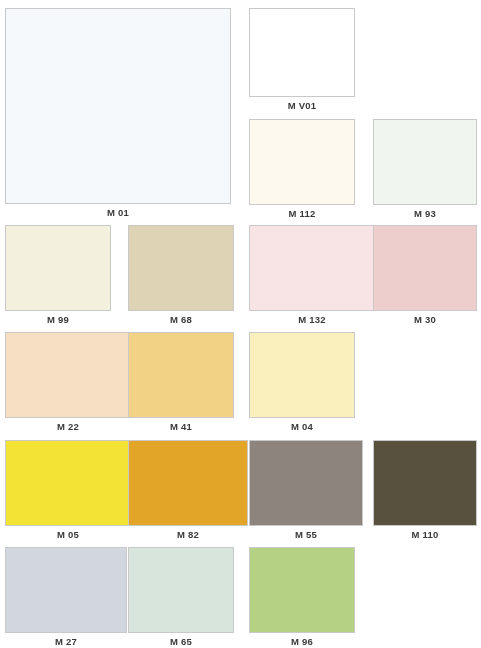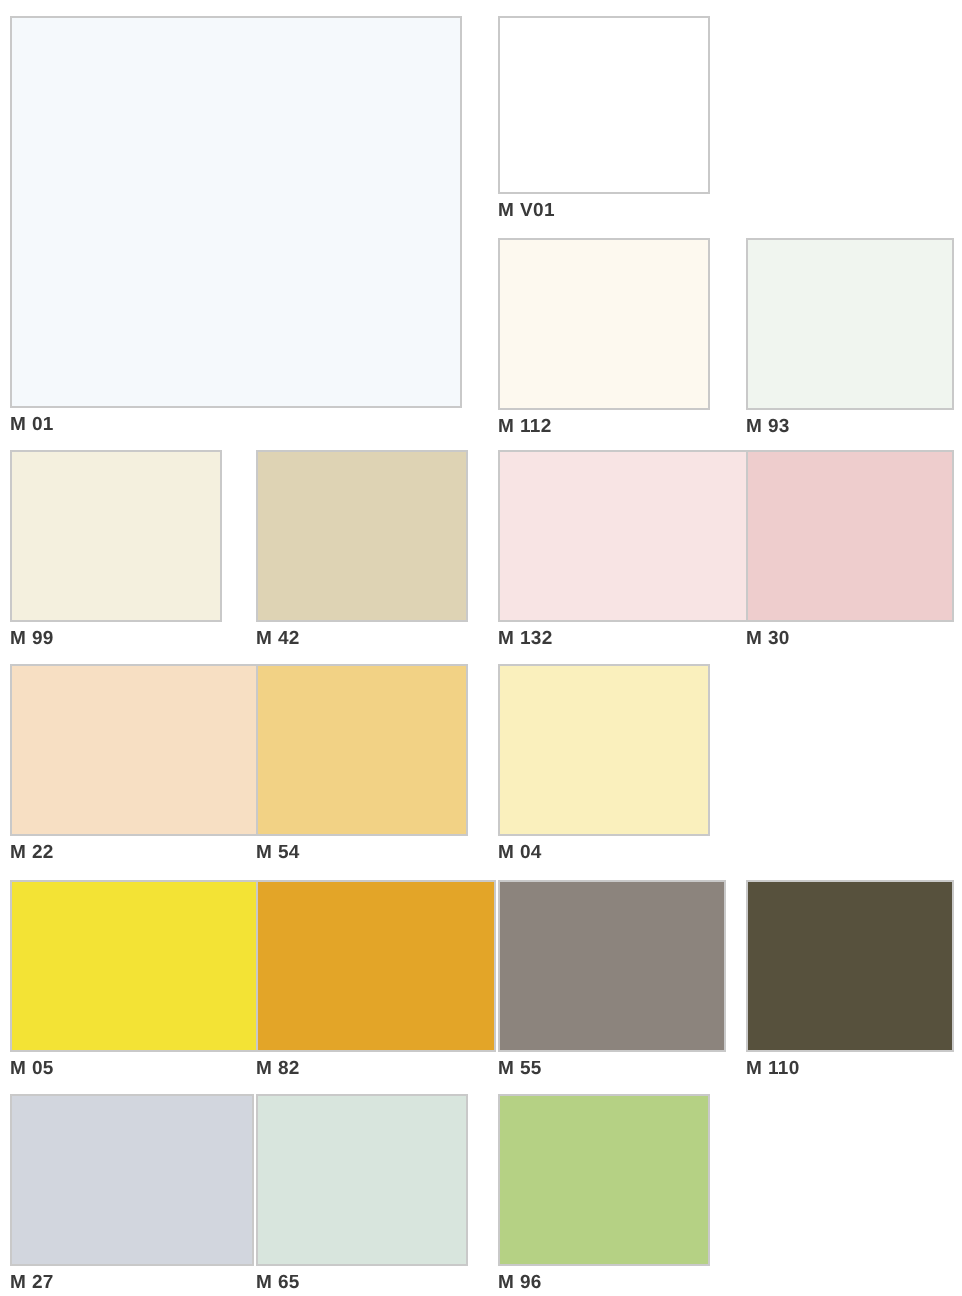--- a/index.html
+++ b/index.html
@@ -28,21 +28,21 @@
 
   .swatch-chip {
     box-sizing: border-box;
     width: 100%;
     border: 1px solid #c9c9c9;
     display: block;
   }
 
   .swatch-label {
     display: block;
-    text-align: left;
+    text-align: center;
     font-size: 9.5px;
     font-weight: bold;
     color: #3a3a3a;
     letter-spacing: 0.2px;
     line-height: 11px;
     padding-top: 3px;
     font-family: "Liberation Sans", sans-serif;
     white-space: nowrap;
   }
 </style>
@@ -65,37 +65,37 @@
     <div class="swatch-cell" style="left: 373px; top: 119px; width: 104px;">
       <div class="swatch-chip" style="height: 86px; background: rgb(240, 245, 239); border-color: rgb(201, 201, 201);"></div>
       <span class="swatch-label">M 93</span>
     </div>
     <div class="swatch-cell" style="left: 5px; top: 225px; width: 106px;">
       <div class="swatch-chip" style="height: 86px; background: rgb(244, 240, 222); border-color: rgb(201, 201, 201);"></div>
       <span class="swatch-label">M 99</span>
     </div>
     <div class="swatch-cell" style="left: 128px; top: 225px; width: 106px;">
       <div class="swatch-chip" style="height: 86px; background: rgb(222, 211, 180); border-color: rgb(201, 201, 201);"></div>
-      <span class="swatch-label">M 42</span>
+      <span class="swatch-label">M 68</span>
     </div>
     <div class="swatch-cell" style="left: 249px; top: 225px; width: 126px;">
       <div class="swatch-chip" style="height: 86px; background: rgb(248, 228, 228); border-color: rgb(201, 201, 201);"></div>
       <span class="swatch-label">M 132</span>
     </div>
     <div class="swatch-cell" style="left: 373px; top: 225px; width: 104px;">
       <div class="swatch-chip" style="height: 86px; background: rgb(238, 205, 205); border-color: rgb(201, 201, 201);"></div>
       <span class="swatch-label">M 30</span>
     </div>
     <div class="swatch-cell" style="left: 5px; top: 332px; width: 126px;">
       <div class="swatch-chip" style="height: 86px; background: rgb(247, 223, 195); border-color: rgb(201, 201, 201);"></div>
       <span class="swatch-label">M 22</span>
     </div>
     <div class="swatch-cell" style="left: 128px; top: 332px; width: 106px;">
       <div class="swatch-chip" style="height: 86px; background: rgb(242, 210, 133); border-color: rgb(201, 201, 201);"></div>
-      <span class="swatch-label">M 54</span>
+      <span class="swatch-label">M 41</span>
     </div>
     <div class="swatch-cell" style="left: 249px; top: 332px; width: 106px;">
       <div class="swatch-chip" style="height: 86px; background: rgb(250, 240, 189); border-color: rgb(201, 201, 201);"></div>
       <span class="swatch-label">M 04</span>
     </div>
     <div class="swatch-cell" style="left: 5px; top: 440px; width: 126px;">
       <div class="swatch-chip" style="height: 86px; background: rgb(243, 227, 53); border-color: rgb(201, 201, 201);"></div>
       <span class="swatch-label">M 05</span>
     </div>
     <div class="swatch-cell" style="left: 128px; top: 440px; width: 120px;">

